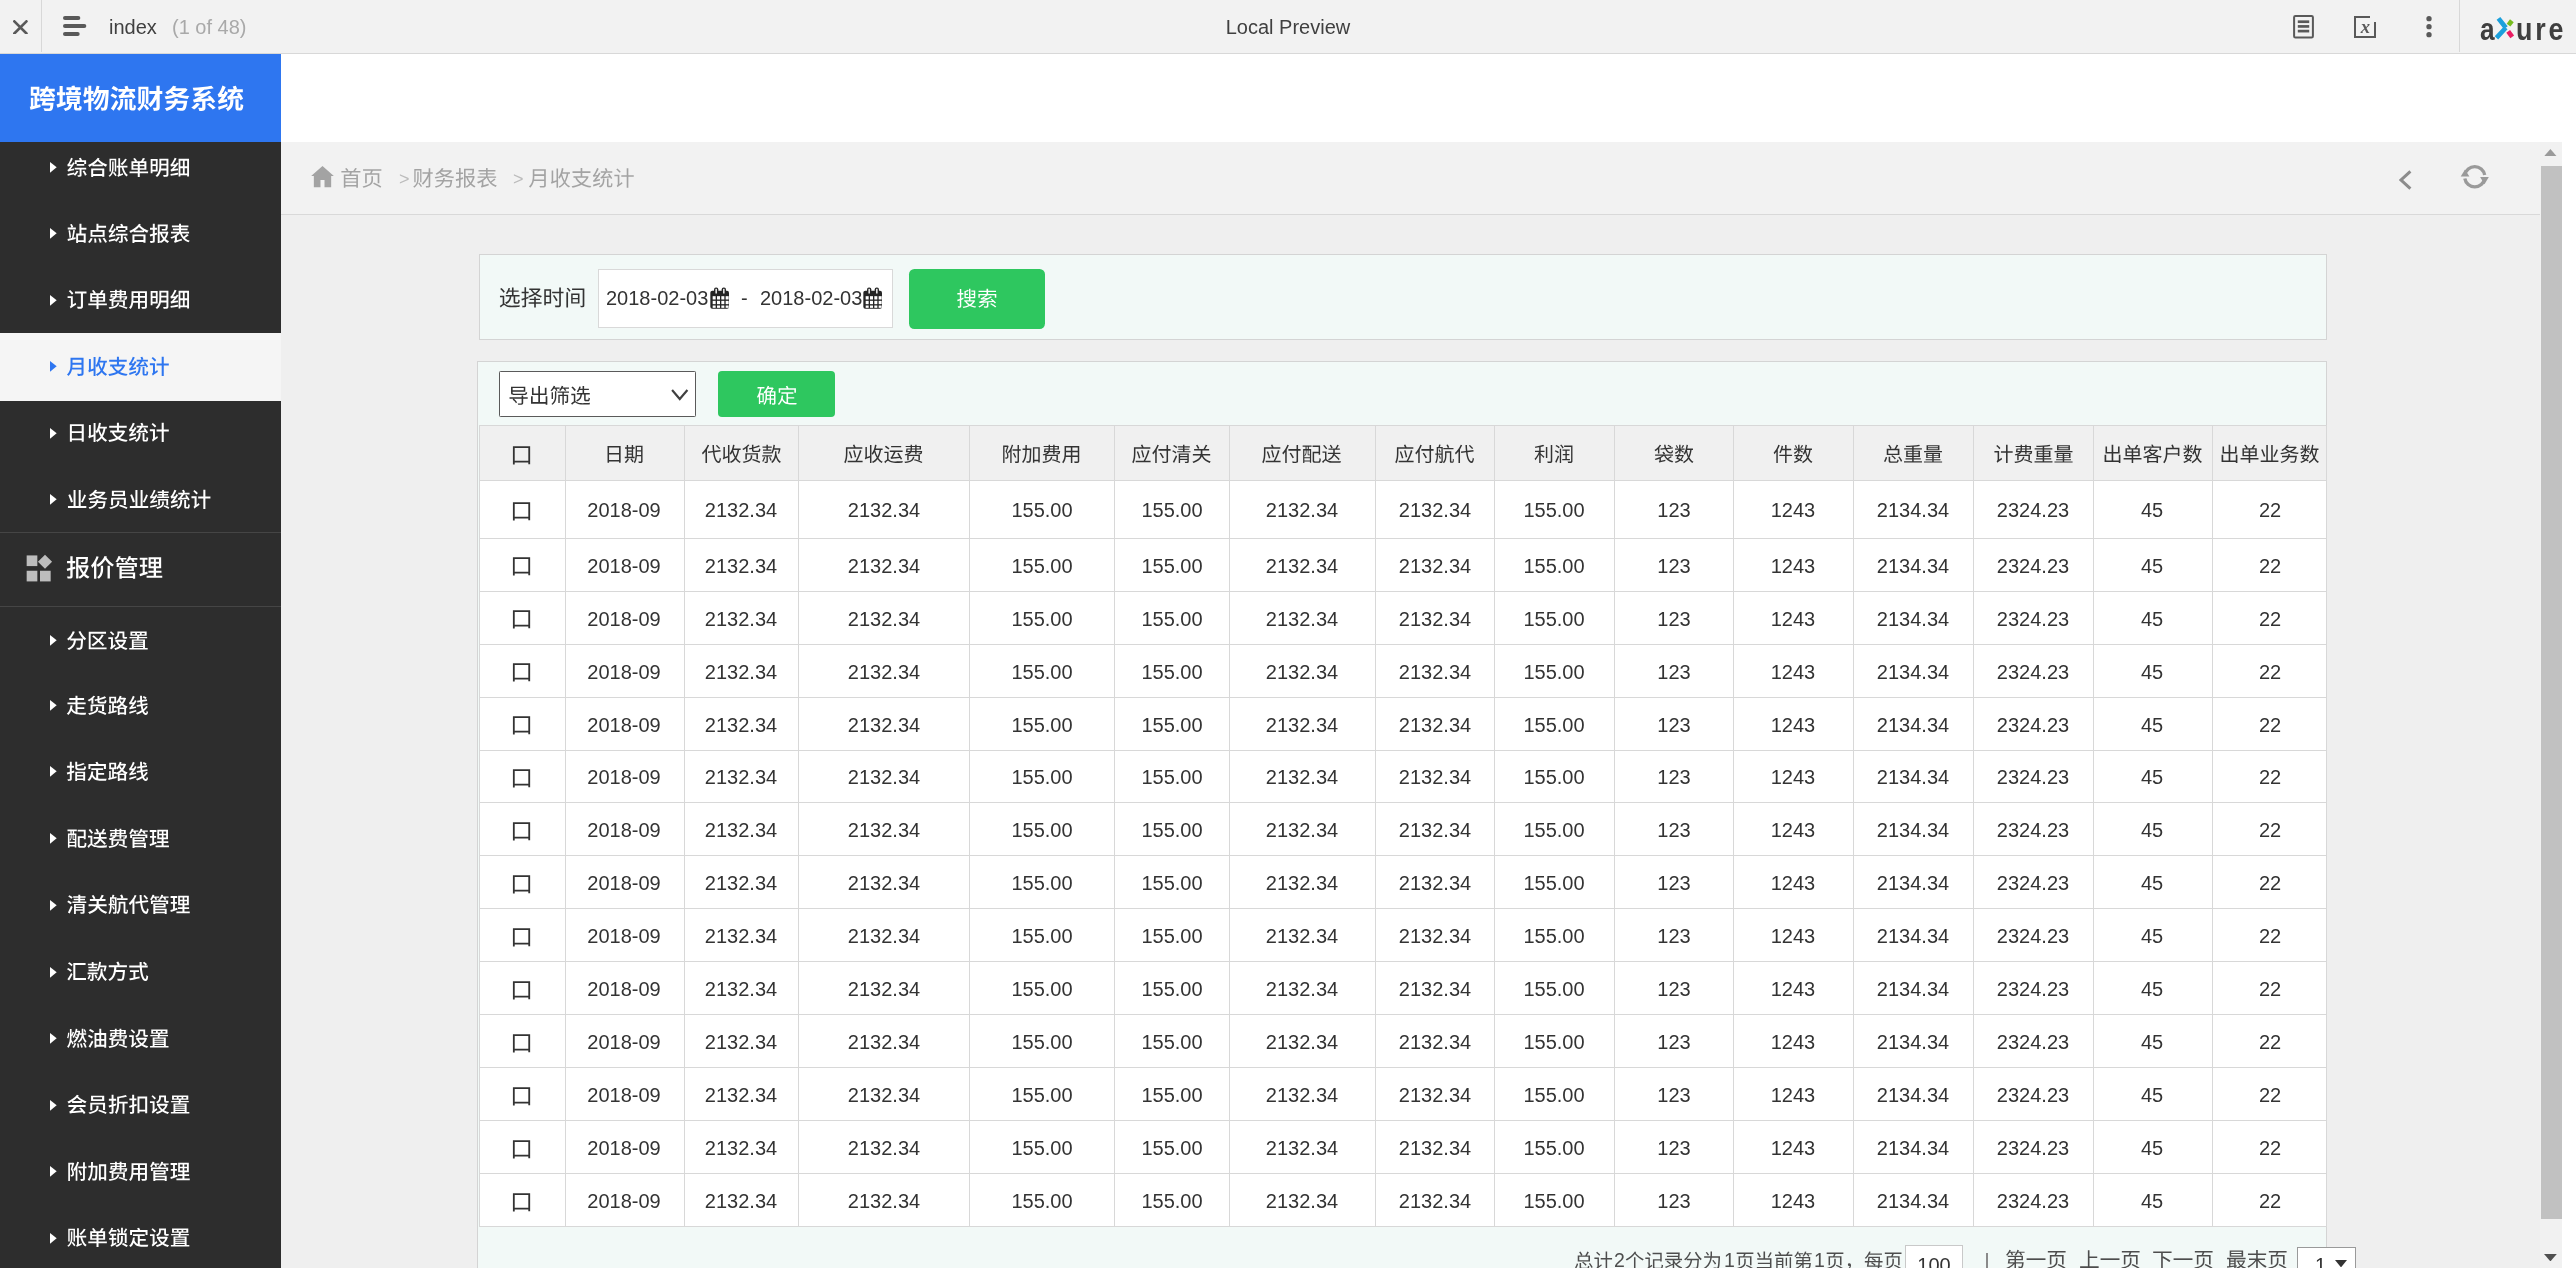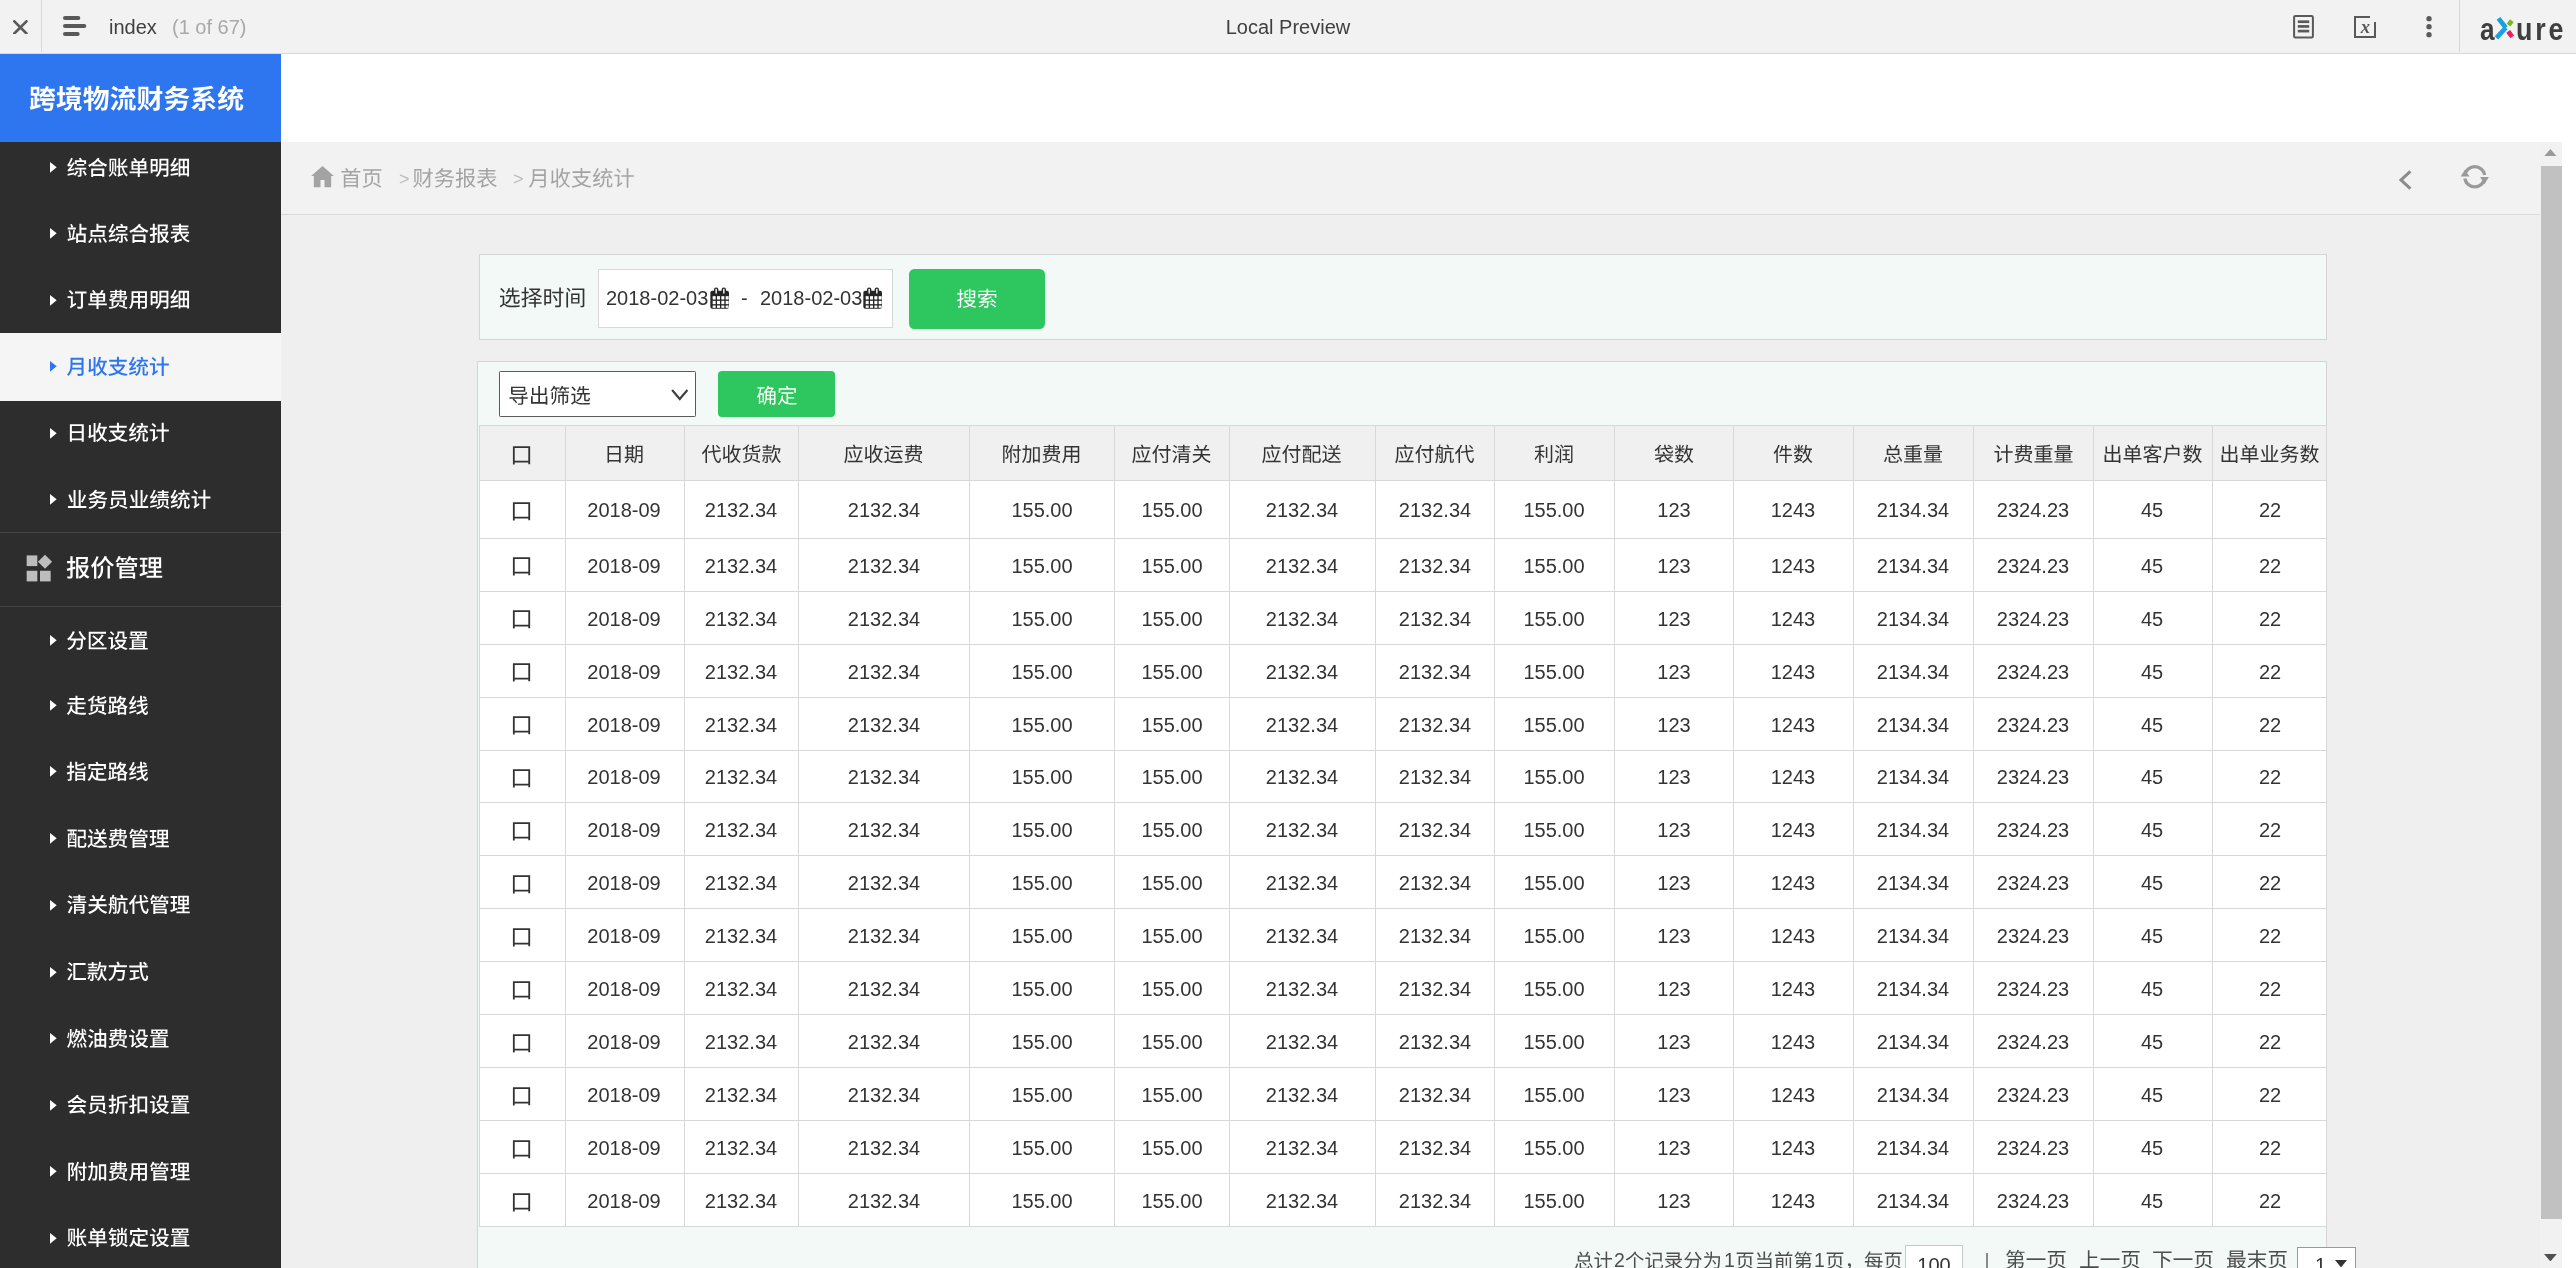--- a/index.html
+++ b/index.html
@@ -138,21 +138,21 @@
     <svg style="position:absolute;left:13.4px;top:19.5px" width="14.8" height="14.8" viewBox="0 0 22 22">
       <path d="M2 2 L20 20 M20 2 L2 20" stroke="#595959" stroke-width="4" stroke-linecap="round"></path>
     </svg>
     <div style="position:absolute;left:41px;top:0px;width:1.3px;height:52px;background:#d8d8d8"></div>
     <svg style="position:absolute;left:63px;top:16px" width="24" height="21.5" viewBox="0 0 36 32">
       <rect x="0" y="0" width="26" height="6" rx="3" fill="#595959"></rect>
       <rect x="0" y="12" width="35" height="6" rx="3" fill="#595959"></rect>
       <rect x="0" y="24" width="25" height="6" rx="3" fill="#595959"></rect>
     </svg>
     <div style="position:absolute;left:109px;top:17px;font-family:'Liberation Sans',sans-serif;font-size:20px;font-weight:400;color:#404040;line-height:1;white-space:nowrap;">index</div>
-    <div style="position:absolute;left:172px;top:17px;font-family:'Liberation Sans',sans-serif;font-size:20px;font-weight:400;color:#a9a9a9;line-height:1;white-space:nowrap;">(1 of 67)</div>
+    <div style="position:absolute;left:172px;top:17px;font-family:'Liberation Sans',sans-serif;font-size:20px;font-weight:400;color:#a9a9a9;line-height:1;white-space:nowrap;">(1 of 48)</div>
     <div style="position:absolute;left:1288px;top:17px;font-family:'Liberation Sans',sans-serif;font-size:20px;font-weight:400;color:#404040;line-height:1;white-space:nowrap;transform:translateX(-50%);">Local Preview</div>
     <svg style="position:absolute;left:2293px;top:15.4px" width="21" height="23.5" viewBox="0 0 31 35">
       <rect x="1.5" y="1.5" width="28" height="32" rx="2" fill="none" stroke="#595959" stroke-width="3"></rect>
       <rect x="7" y="8" width="17" height="4" fill="#595959"></rect>
       <rect x="7" y="15" width="17" height="4" fill="#595959"></rect>
       <rect x="7" y="22" width="17" height="4" fill="#595959"></rect>
     </svg>
     <svg style="position:absolute;left:2354px;top:16px" width="22" height="22" viewBox="0 0 33 33">
       <path d="M24 1.5 H1.5 V31.5 H31.5 V9" fill="none" stroke="#595959" stroke-width="3"></path>
       <text x="17" y="26" font-family="Liberation Serif" font-style="italic" font-weight="bold" font-size="28" fill="#595959" text-anchor="middle">x</text>

